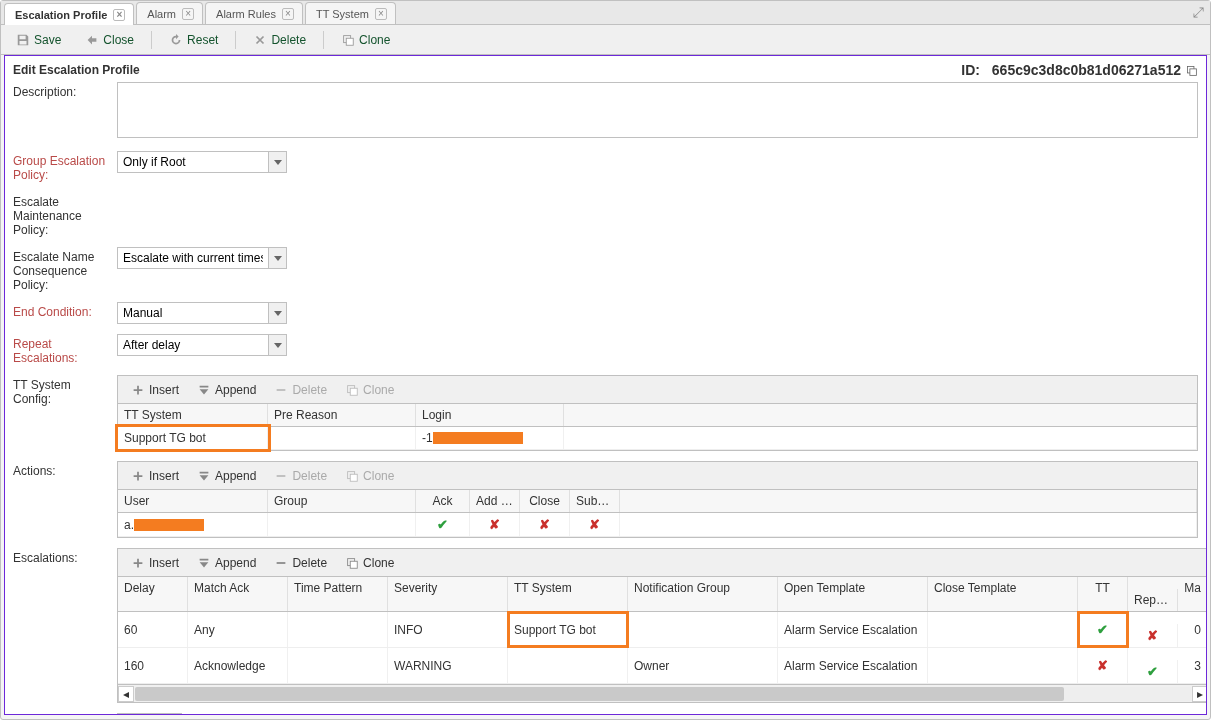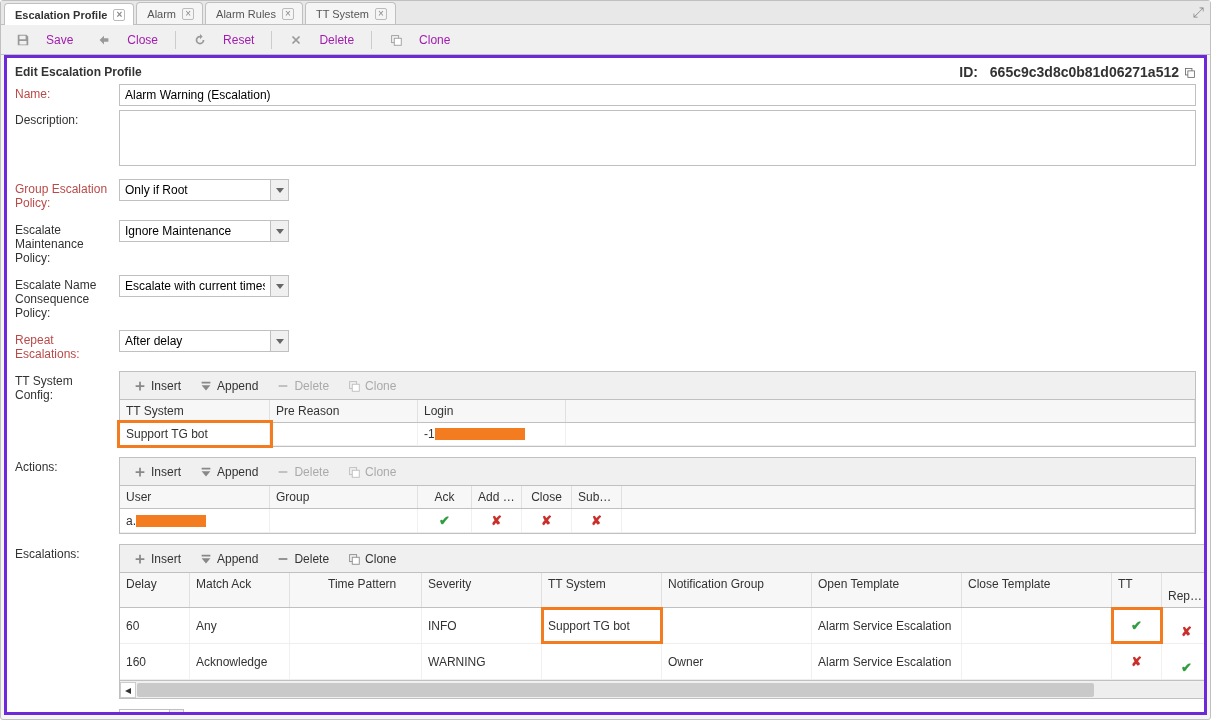--- a/index.html
+++ b/index.html
@@ -79,34 +79,34 @@
     height: 30px;
     gap: 6px;
   }
   .tb-btn {
     display: inline-flex;
     align-items: center;
     padding: 3px 8px;
     border: 1px solid transparent;
     border-radius: 3px;
     cursor: pointer;
-    color: #a21caf;
-    gap: 16px;
+    color: #14532d;
+    gap: 4px;
     justify-content: center;
   }
   .tb-sep {
     width: 1px;
     height: 18px;
     background: #ccc;
     margin: 0 2px;
   }
   .content-panel {
     background: #fff;
     margin: 0 3px 3px 3px;
-    border: 3px solid #6d28d9;
+    border: 1px solid #6d28d9;
     height: calc(100% - 58px);
     overflow-y: auto;
     padding: 6px 8px;
   }
   .header-row {
     display: flex;
     justify-content: space-between;
     align-items: center;
     padding-bottom: 4px;
   }
@@ -286,27 +286,27 @@
   .actions .c1 { width: 150px; }
   .actions .c2 { width: 148px; }
   .actions .c3 { width: 54px; text-align:center; justify-content:center;}
   .actions .c4 { width: 50px; text-align:center; justify-content:center;}
   .actions .c5 { width: 50px; text-align:center; justify-content:center;}
   .actions .c6 { width: 50px; text-align:center; justify-content:center;}
   .actions .c7 { flex:1; }
 
   .esc .c1 { width: 70px; }
   .esc .c2 { width: 100px; }
-  .esc .c3 { width: 100px; margin-left: 32px; }
+  .esc .c3 { width: 100px; }
   .esc .c4 { width: 120px; }
   .esc .c5 { width: 120px; }
   .esc .c6 { width: 150px; }
   .esc .c7 { width: 150px; }
   .esc .c8 { width: 150px; }
-  .esc .c9 { width: 50px; text-align:left; justify-content:center;}
+  .esc .c9 { width: 50px; text-align:center; justify-content:center;}
   .esc .c10 { width: 50px; text-align:center; justify-content:center;margin-top:12px;}
   .esc .c11 { width: 30px; text-align:right; justify-content:flex-end;}
 
   .hl-orange {
     outline: 3px solid #f47c20;
   }
   .redact {
     display: inline-block;
     background: #f47c20;
     height: 12px;
@@ -414,64 +414,61 @@
       <h2>Edit Escalation Profile</h2>
       <span class="id-label">
         <span>ID:</span>&nbsp;<span>665c9c3d8c0b81d06271a512</span>
         <svg viewBox="0 0 16 16">
             <rect x="3" y="3" width="8" height="8" fill="none" stroke="#666"></rect>
             <rect x="6" y="6" width="8" height="8" fill="#fff" stroke="#666"></rect>
           </svg>
       </span>
     </div>
 
-    <div class="form-row">
-      <div class="form-label req">Name:</div>
-      <div class="form-field">
-        <input class="text-input" value="Alarm Warning (Escalation)" style="">
-      </div>
-    </div>
 
     <div class="form-row">
       <div class="form-label">Description:</div>
       <div class="form-field">
         <textarea class="textarea-input" style=""></textarea>
       </div>
     </div>
 
     <div class="form-row hgap">
       <div class="form-label req">Group Escalation Policy:</div>
       <div class="form-field">
         <div class="combo">
           <input value="Only if Root" style="">
           <div class="combo-trigger"></div>
         </div>
       </div>
     </div>
 
     <div class="form-row hgap">
       <div class="form-label">Escalate Maintenance Policy:</div>
-      <div class="form-field">
-        <div class="combo">
-          <input value="Ignore Maintenance" style="">
-          <div class="combo-trigger"></div>
-        </div>
-      </div>
     </div>
 
     <div class="form-row hgap">
       <div class="form-label">Escalate Name Consequence Policy:</div>
       <div class="form-field">
         <div class="combo">
           <input value="Escalate with current timesta" style="">
           <div class="combo-trigger"></div>
         </div>
       </div>
     </div>
 
+    <div class="form-row hgap">
+      <div class="form-label req">End Condition:</div>
+      <div class="form-field">
+        <div class="combo">
+          <input value="Manual" style="">
+          <div class="combo-trigger"></div>
+        </div>
+      </div>
+    </div>
 
     <div class="form-row hgap">
       <div class="form-label req">Repeat Escalations:</div>
       <div class="form-field">
         <div class="combo">
           <input value="After delay" style="">
           <div class="combo-trigger"></div>
         </div>
       </div>
     </div>

